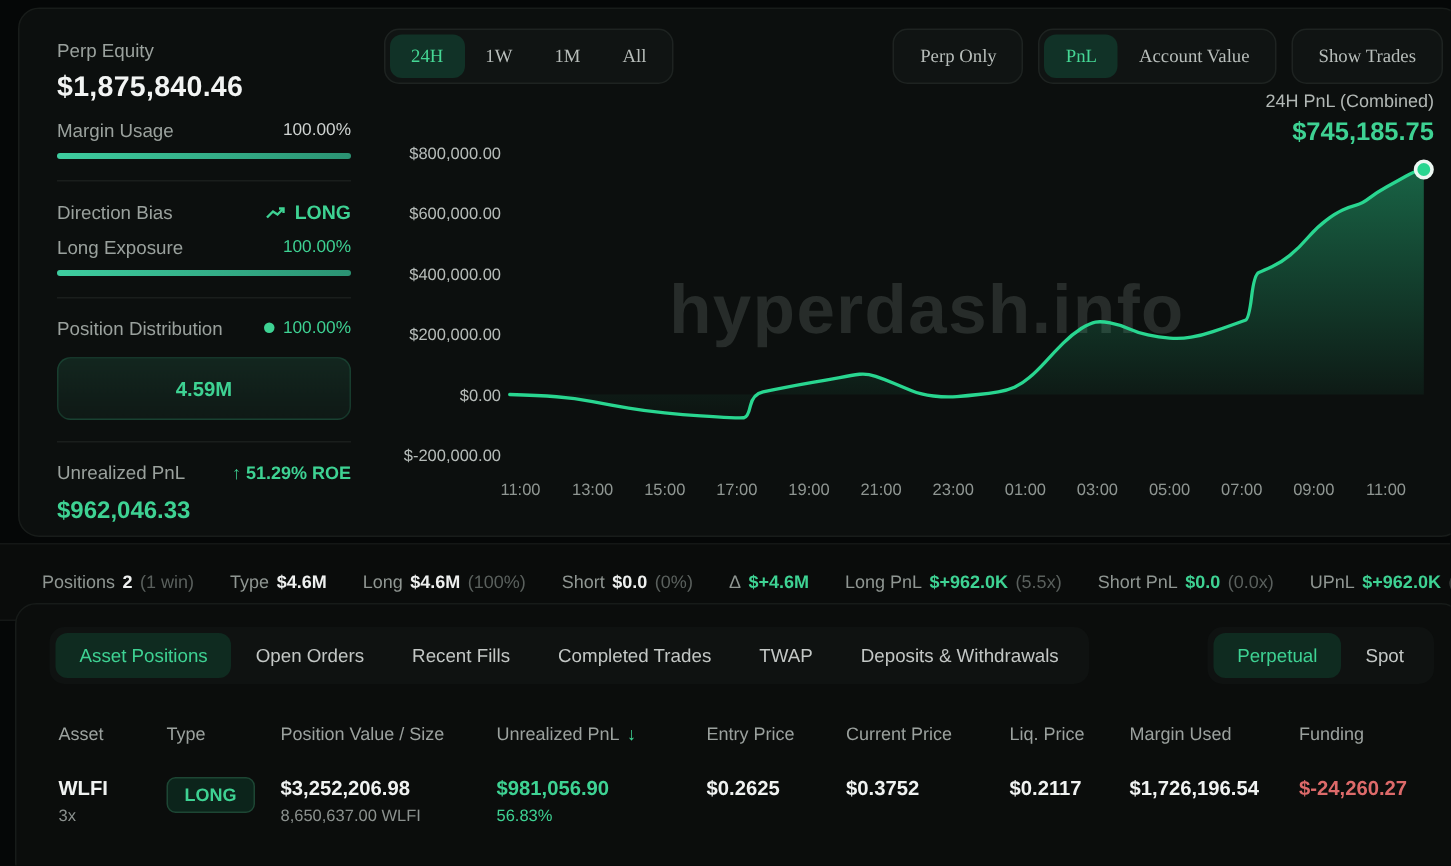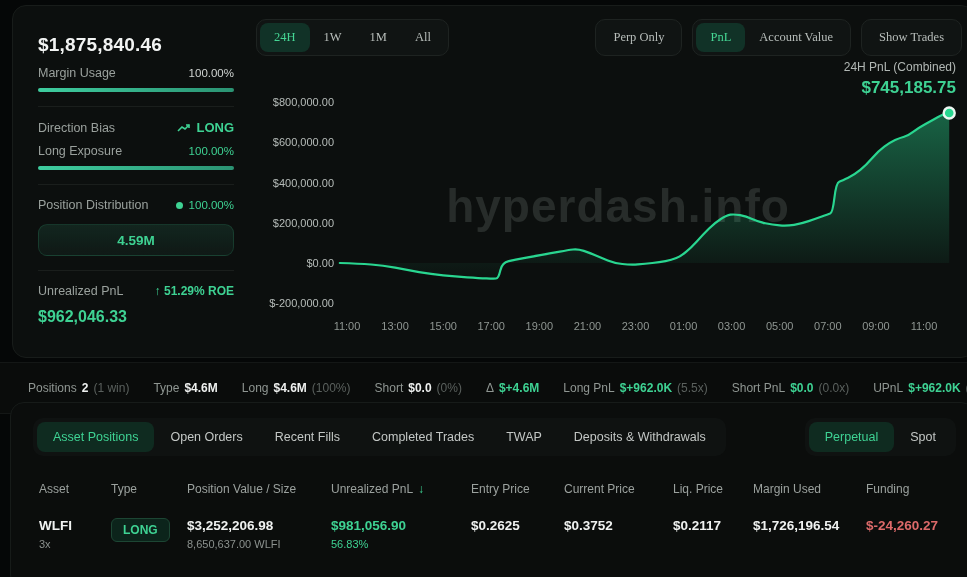--- a/index.html
+++ b/index.html
@@ -16,21 +16,21 @@
   .side-sec { padding:13px 0 14px 0; border-top:1px solid #1a1e1c; }
   .side-sec:first-child { border-top:none; padding-top:9px; }
   .lblrow { display:flex; justify-content:space-between; align-items:center; font-size:12.5px; color:#9aa19d; }
   .lblrow .right { color:#cfd3d1; font-size:11.5px; }
   .big-val { font-size:19px; font-weight:700; color:#f2f4f3; letter-spacing:.2px; margin:7px 0 10px; }
   .bar { height:4px; border-radius:2px; background:linear-gradient(90deg,#3ecd9f,#2b9373); margin-top:8px; }
   .green { color:#3ed293 !important; }
   .bias-val { font-size:13px; font-weight:700; display:flex; align-items:center; gap:5px; }
   .sub-row { margin-top:9px;gap:20px; }
   .dot { display:inline-block; width:7px; height:7px; border-radius:50%; background:#3ed293; margin-right:6px; }
-  .dist-pill { margin-top:12px; height:32px; border-radius:9px; display:flex; align-items:center; justify-content:center;
+  .dist-pill { margin-top:12px; height:42px; border-radius:9px; display:flex; align-items:center; justify-content:center;
                font-size:13.5px; font-weight:700; color:#3ed293;
                background:linear-gradient(180deg, rgba(62,210,147,.09), rgba(62,210,147,.02)), #0e1513;
                border:1px solid rgba(62,210,147,.16); }
   .upnl-val { font-size:16px; font-weight:700; color:#3ed293; margin-top:10px; }
   .roe { font-size:12px; font-weight:600; }
 
   
   .controls { position:absolute; left:243px; top:13px; right:12px; display:flex; align-items:flex-start; }
   .seg { display:inline-flex; background:#101413; border:1px solid #1e2321; border-radius:10px; padding:3px; }
   .seg + .seg, .right-ctrls .seg { margin-left:10px; }
@@ -84,20 +84,23 @@
   .upnl-sub  { color:#3ed293; font-size:11px; margin-top:5px; }
   .red { color:#dd6a6a; font-weight:600; }
 </style>
 </head>
 <body>
 
 <div class="top-card">
 
   <div class="sidebar">
     <div class="side-sec">
+      <div class="lblrow">
+          <span>Perp Equity</span>
+        </div>
       <div class="big-val">$1,875,840.46</div>
       <div class="lblrow">
         <span>Margin Usage</span>
         <span class="right">100.00%</span>
       </div>
       <div class="bar"></div>
     </div>
 
     <div class="side-sec">
       <div class="lblrow">

